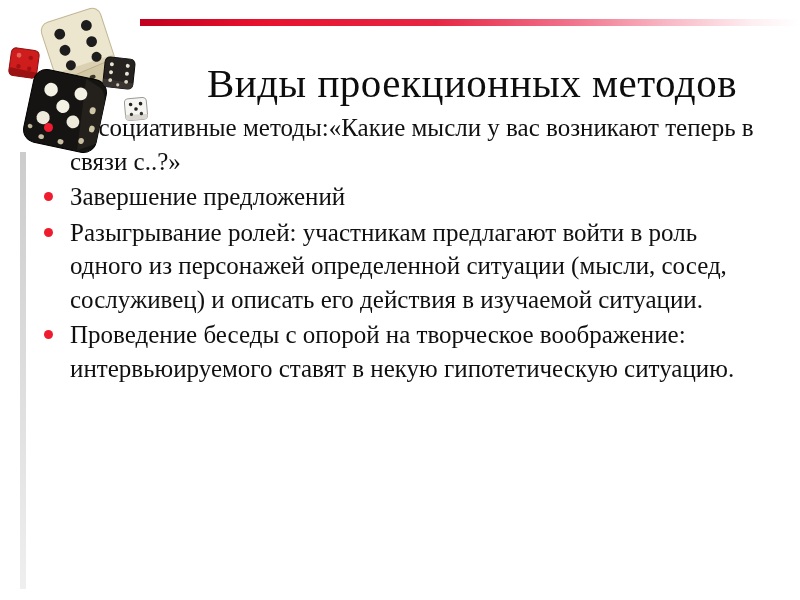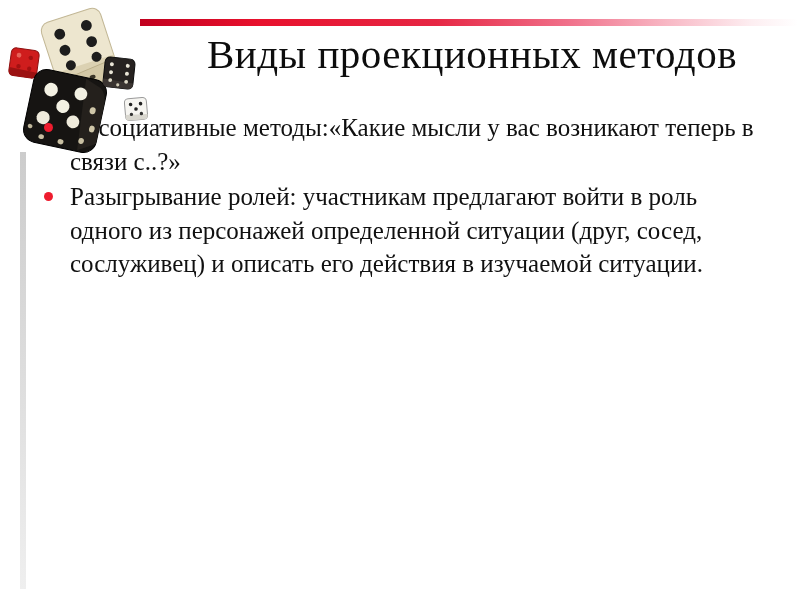--- a/index.html
+++ b/index.html
@@ -12,21 +12,21 @@
     font-family:"Liberation Serif","DejaVu Serif",serif;
     color:var(--text,#111);
   }
   .top-rule {
     position:absolute; left:140px; top:19px; width:658px; height:7px;
     background:linear-gradient(to right,
       #c1001f 0%, var(--accent-red,#e8112d) 18%, #e62744 45%,
       #f0708a 65%, #f8b7c4 80%, #fdeef1 93%, #ffffff 100%);
   }
   .title {
-    position:absolute; left:152px; top:31px; width:640px;
+    position:absolute; left:152px; top:60px; width:640px;
     text-align:center;
     font-size:41px; line-height:1.15; font-weight:400;
     color:#0d0d0d;
     letter-spacing:0.5px;
   }
   .side-rule {
     position:absolute; left:20px; top:152px; width:6px; height:437px;
     background:linear-gradient(to bottom,#cccccc,#e0e0e0 60%,#efefef);
   }
   .dice-wrap {
@@ -127,16 +127,18 @@
         <circle cx="5" cy="-5" r="1.8" fill="#222"></circle>
         <circle cx="0" cy="0" r="1.8" fill="#222"></circle>
         <circle cx="-5" cy="5" r="1.7" fill="#333"></circle>
         <circle cx="5" cy="5" r="1.7" fill="#333"></circle>
       </g>
     </svg>
   </div>
 
   <ul class="bullets">
     <li>Ассоциативные методы:«Какие мысли у вас возникают теперь в связи с..?»</li>
-    <li>Разыгрывание ролей: участникам предлагают войти в роль одного из персонажей определенной ситуации (друг, сосед, сослуживец) и описать его действия в изучаемой ситуации.</li>
+    <li>Завершение предложений</li>
+    <li>Разыгрывание ролей: участникам предлагают войти в роль одного из персонажей определенной ситуации (мысли, сосед, сослуживец) и описать его действия в изучаемой ситуации.</li>
+    <li>Проведение беседы с опорой на творческое воображение: интервьюируемого ставят в некую гипотетическую ситуацию.</li>
   </ul>
 
 </div>
 
 </body></html>

